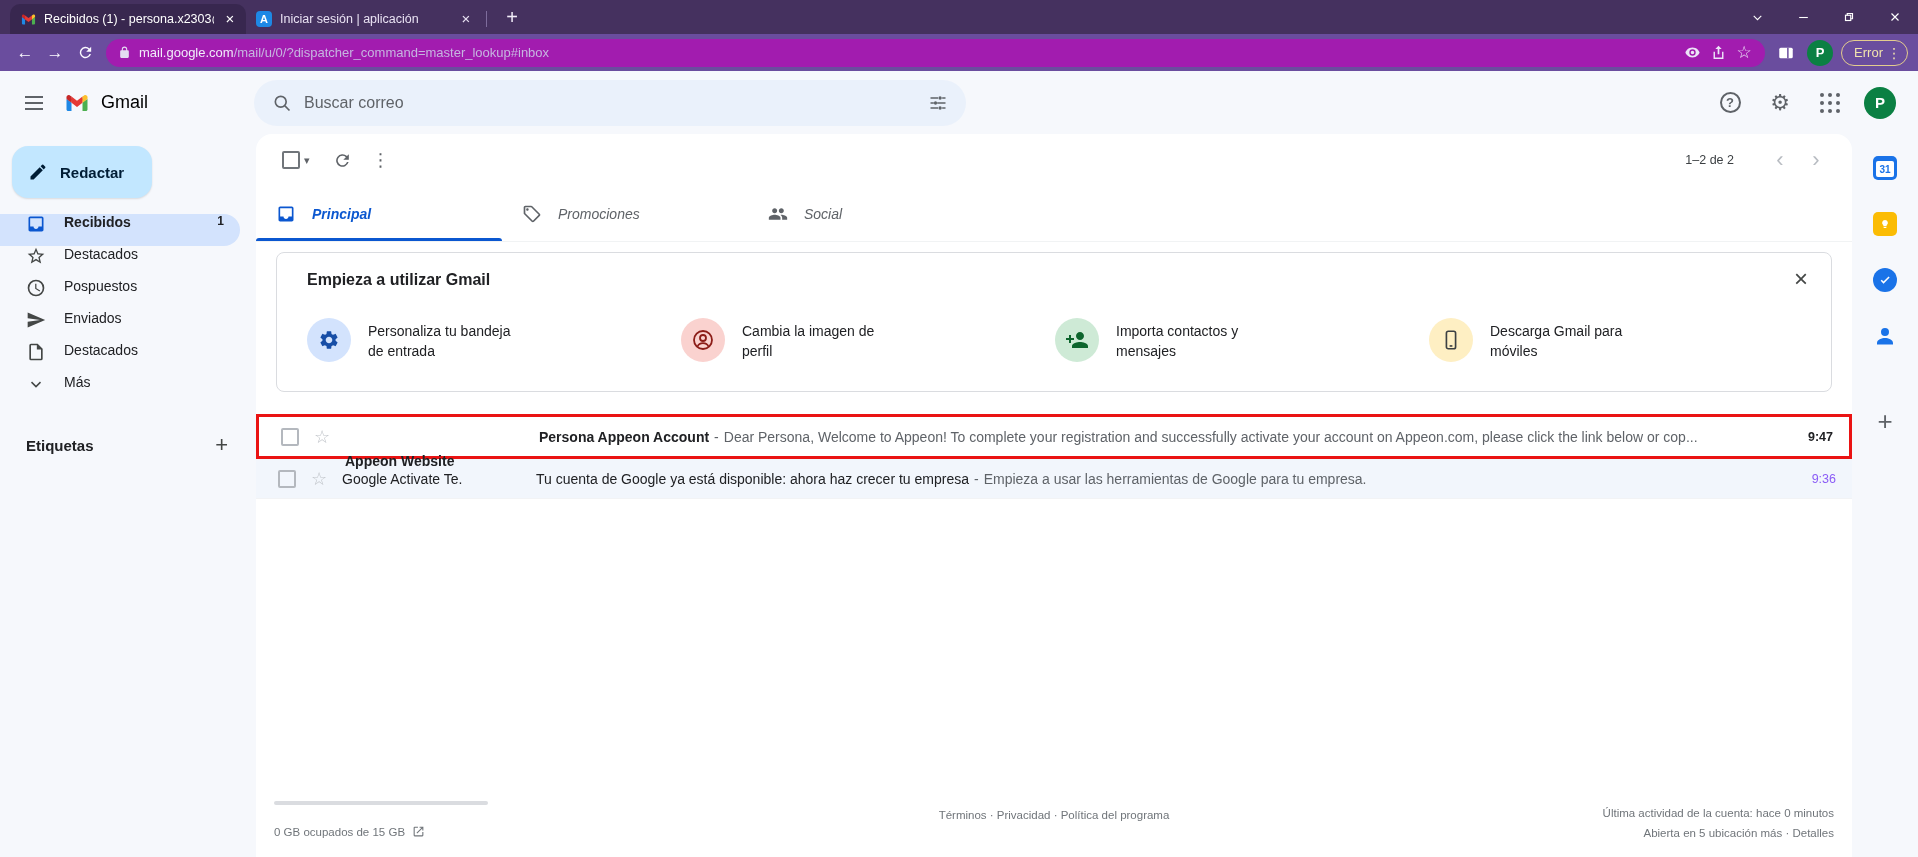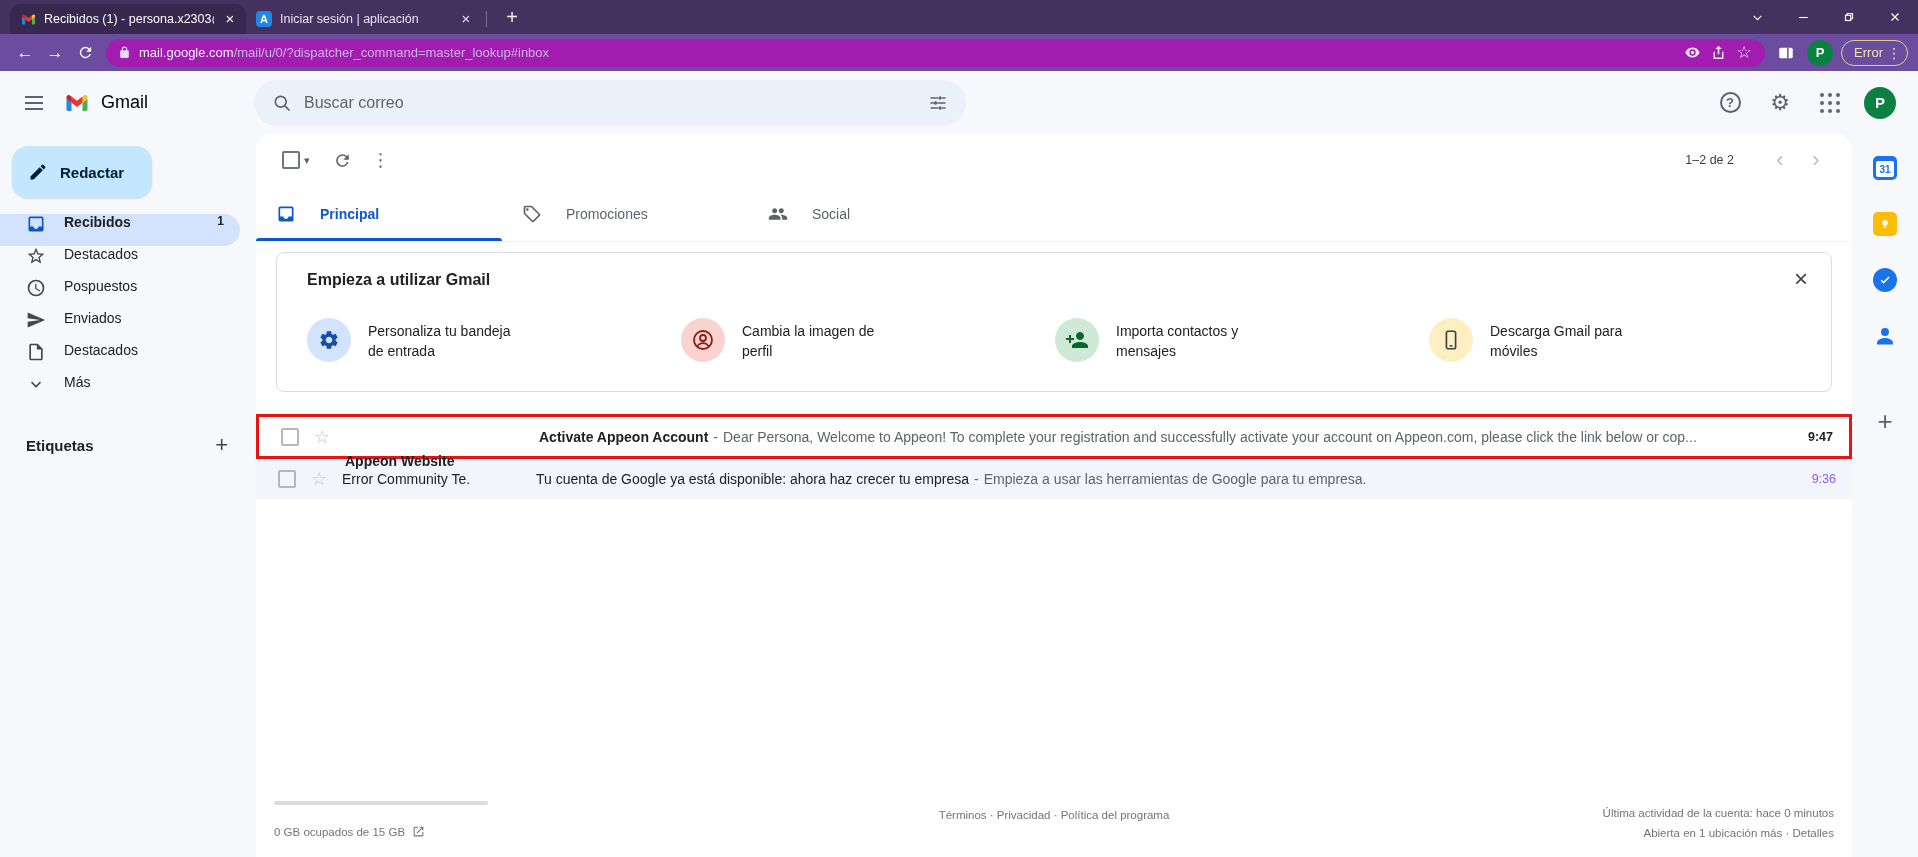--- a/index.html
+++ b/index.html
@@ -84,22 +84,22 @@
   .sel-caret { color:#5f6368; font-size:11px; }
   .tb-btn { width:38px; height:38px; border-radius:50%; display:flex; align-items:center; justify-content:center;
             color:#5f6368; cursor:pointer; }
   .tb-btn.refresh { margin-left:14px; }
   .dots-glyph { font-size:18px; }
   .pagination { margin-left:auto; display:flex; align-items:center; }
   .page-range { font-size:12.5px; color:#3c4043; margin-right:28px; }
   .page-chev { font-size:22px; color:#b8bcc2; width:36px; text-align:center; cursor:pointer; }
 
   .cat-tabs { height:56px; display:flex; border-bottom:1px solid #f1f3f4; }
-  .cat-tab { width:246px; display:flex; align-items:center; gap:24px; padding-left:20px; font-size:14px;
-             color:#5f6368; position:relative; cursor:pointer; }
+  .cat-tab { width:246px; display:flex; align-items:center; gap:16px; padding-left:20px; font-size:14px;
+             color:#5f6368; position:relative; cursor:pointer;font-style:italic; }
   .cat-tab .cat-ic { width:20px; height:20px; display:flex; align-items:center; justify-content:center; }
   .cat-tab.active { color:#0b57d0; font-weight:600; }
   .cat-tab.active::after { content:""; position:absolute; left:0; right:0; bottom:0; height:3px;
                            background:#0b57d0; border-radius:3px 3px 0 0; }
 
   
   .onboard { margin:10px 20px 0 20px; height:140px; border:1px solid #dadce0; border-radius:8px;
              position:relative; padding:18px 28px 0 30px; }
   .ob-title { font-size:16px; font-weight:bold; color:#202124; }
   .ob-close { position:absolute; top:10px; right:14px; font-size:24px; color:#444746; width:32px; height:32px;
@@ -456,27 +456,27 @@
             <span class="ob-label">Descarga Gmail para móviles</span>
           </div>
         </div>
       </div>
 
       <div class="rows">
         <div class="email-row unread highlight">
           <span class="row-check"></span>
           <span class="row-star" style="font-size:18px;">☆</span>
           <span class="sender">Appeon Website</span>
-          <span class="line"><span class="subject">Activate Appeon Account</span><span class="dash">-</span><span class="snippet">Dear Persona, Welcome to Appeon! To complete your registration and successfully activate your account on Appeon.com, please click the link below or cop...</span></span>
+          <span class="line"><span class="subject">Persona Appeon Account</span><span class="dash">-</span><span class="snippet">Dear Persona, Welcome to Appeon! To complete your registration and successfully activate your account on Appeon.com, please click the link below or cop...</span></span>
           <span class="time">9:47</span>
         </div>
         <div class="email-row read">
           <span class="row-check"></span>
           <span class="row-star" style="font-size:18px;">☆</span>
-          <span class="sender">Error Community Te.</span>
+          <span class="sender">Google Activate Te.</span>
           <span class="line"><span class="subject">Tu cuenta de Google ya está disponible: ahora haz crecer tu empresa</span><span class="dash">-</span><span class="snippet">Empieza a usar las herramientas de Google para tu empresa.</span></span>
           <span class="time">9:36</span>
         </div>
       </div>
 
       <div class="card-footer">
         <div class="storage">
           <div class="storage-bar"></div>
           <div class="storage-line">
             <span>0 GB ocupados de 15 GB</span>
@@ -484,21 +484,21 @@
               <svg width="13" height="13" viewBox="0 0 24 24" fill="#70757a">
                   <path d="M14 3h7v7h-2V6.4l-9.3 9.3-1.4-1.4L17.6 5H14V3z"></path>
                   <path d="M19 19H5V5h6V3H5a2 2 0 0 0-2 2v14a2 2 0 0 0 2 2h14a2 2 0 0 0 2-2v-6h-2v6z"></path>
                 </svg>
             </span>
           </div>
         </div>
         <div class="flinks">Términos · Privacidad · Política del programa</div>
         <div class="activity">
           <div>Última actividad de la cuenta: hace 0 minutos</div>
-          <div>Abierta en 1 ubicación más · Detalles</div>
+          <div>Abierta en 5 ubicación más · Detalles</div>
         </div>
       </div>
     </div>
 
     <div class="rail">
       <div class="rail-ic">
         <span class="cal-ic">
             <b>31</b>
           </span>
       </div>

